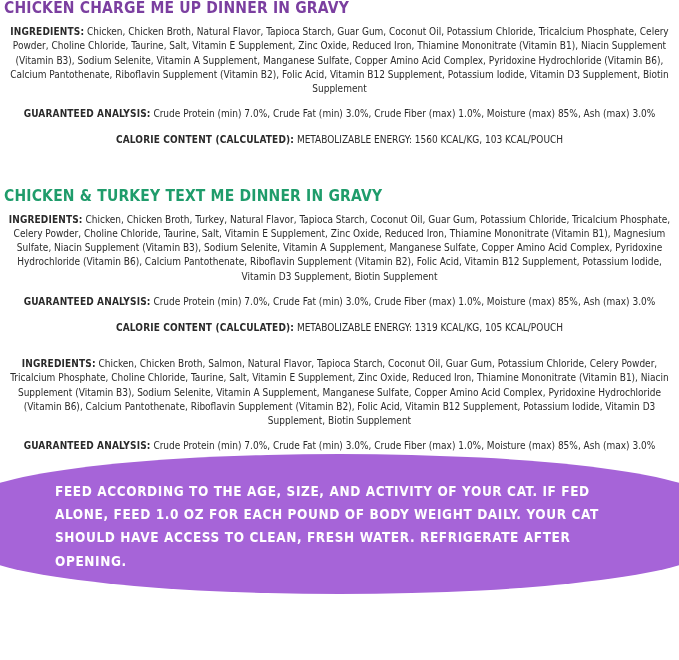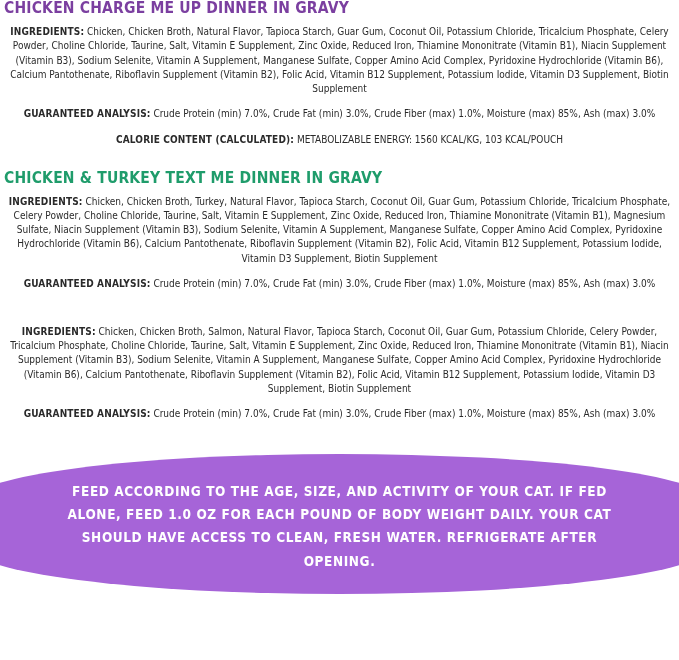--- a/index.html
+++ b/index.html
@@ -26,21 +26,21 @@
   }
   .prod-title {
     font-family: "DejaVu Sans Condensed", "Liberation Sans", sans-serif;
     font-weight: bold;
     font-size: 15.5px;
     letter-spacing: 0.2px;
     margin: 0 0 9px 0;
     line-height: 1.05;
   }
   .c-purple { color: #7b3fa0; }
-  .c-green  { color: #1f9c6b; }
+  .c-green  { color: #1f9c6b; margin-top: 18px; }
   .c-orange { color: #e07a18; }
 
   .block {
     font-size: 10px;
     line-height: 1.42;
     color: #2a2a2a;
     margin: 0 0 11px 0;
     text-align: center;
   }
   .block .lbl {
@@ -70,21 +70,20 @@
     height: 140px;
     background: #a664d8;
     border-radius: 50% / 34%;
   }
   .banner-text {
     position: absolute;
     left: 55px;
     right: 55px;
     top: 26px;
     color: #ffffff;
-    text-align: center;
     font-family: "DejaVu Sans Condensed", "Liberation Sans", sans-serif;
     font-size: 13.5px;
     font-weight: bold;
     letter-spacing: 0.6px;
     line-height: 1.72;
   }
 </style>
 </head>
 <body>
 
@@ -111,20 +110,24 @@
   <div class="product">
     <div class="prod-title c-green">CHICKEN &amp; TURKEY TEXT ME DINNER IN GRAVY</div>
     <div class="block ingredients">
       <span class="lbl">INGREDIENTS:</span>
       <span>Chicken, Chicken Broth, Turkey, Natural Flavor, Tapioca Starch, Coconut Oil, Guar Gum, Potassium Chloride, Tricalcium Phosphate, Celery Powder, Choline Chloride, Taurine, Salt, Vitamin E Supplement, Zinc Oxide, Reduced Iron, Thiamine Mononitrate (Vitamin B1), Magnesium Sulfate, Niacin Supplement (Vitamin B3), Sodium Selenite, Vitamin A Supplement, Manganese Sulfate, Copper Amino Acid Complex, Pyridoxine Hydrochloride (Vitamin B6), Calcium Pantothenate, Riboflavin Supplement (Vitamin B2), Folic Acid, Vitamin B12 Supplement, Potassium Iodide, Vitamin D3 Supplement, Biotin Supplement</span>
     </div>
     <div class="block guaranteed">
       <span class="lbl">GUARANTEED ANALYSIS:</span>
       <span>Crude Protein (min) 7.0%, Crude Fat (min) 3.0%, Crude Fiber (max) 1.0%, Moisture (max) 85%, Ash (max) 3.0%</span>
     </div>
+    <div class="block calorie">
+      <span class="lbl">CALORIE CONTENT (CALCULATED):</span>
+      <span>METABOLIZABLE ENERGY: 1319 KCAL/KG, 105 KCAL/POUCH</span>
+    </div>
   </div>
 
   <div class="spacer-2"></div>
 
   <div class="product">
     <div class="block ingredients">
       <span class="lbl">INGREDIENTS:</span>
       <span>Chicken, Chicken Broth, Salmon, Natural Flavor, Tapioca Starch, Coconut Oil, Guar Gum, Potassium Chloride, Celery Powder, Tricalcium Phosphate, Choline Chloride, Taurine, Salt, Vitamin E Supplement, Zinc Oxide, Reduced Iron, Thiamine Mononitrate (Vitamin B1), Niacin Supplement (Vitamin B3), Sodium Selenite, Vitamin A Supplement, Manganese Sulfate, Copper Amino Acid Complex, Pyridoxine Hydrochloride (Vitamin B6), Calcium Pantothenate, Riboflavin Supplement (Vitamin B2), Folic Acid, Vitamin B12 Supplement, Potassium Iodide, Vitamin D3 Supplement, Biotin Supplement</span>
     </div>
     <div class="block guaranteed">

